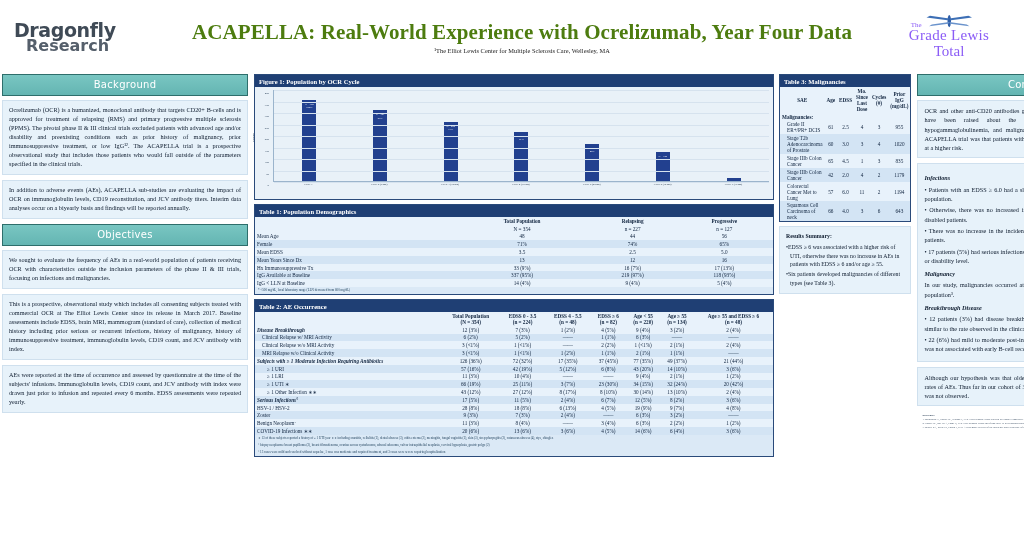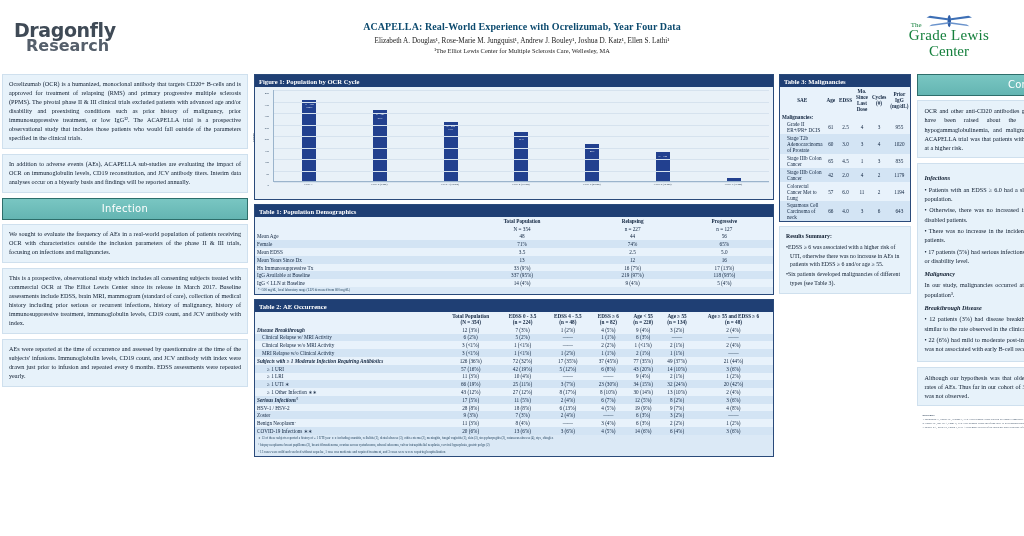--- a/index.html
+++ b/index.html
@@ -15,26 +15,26 @@
   .header { height: 74px; display: flex; align-items: center; background: #fff; }
   .logo-left { width: 170px; padding-left: 14px; flex: 0 0 170px; }
   .dragonfly {
     font-family: "DejaVu Sans", sans-serif;
     color: #3f4a56; line-height: 1;
   }
   .dragonfly .d1 { font-size: 19px; font-weight: bold; letter-spacing: -0.4px; display:block; }
   .dragonfly .d2 { font-size: 16px; font-weight: bold; color:#555f6b; display:block; margin-left: 12px; margin-top:-2px;}
   .title-wrap { flex: 1; text-align: center; padding: 0 6px; }
   .ptitle {
-    font-size: 10px; font-weight: bold; color: #0c4a6e;
+    font-size: 21px; font-weight: bold; color: #4d7c0f;
     font-family: "Liberation Serif", serif; letter-spacing: .1px;
   }
   .pauthors { font-size: 7.2px; color: #222; margin-top: 5px; }
   .paffil { font-size: 6.4px; color: #222; margin-top: 2px; }
-  .logo-right { flex: 0 0 150px; text-align: center; color: #15803d; }
+  .logo-right { flex: 0 0 150px; text-align: center; color: #8b5cf6; }
   .elw { position: relative; display:inline-block; line-height: 1.05; }
   .elw .the { font-size: 7px; position: absolute; left: 2px; top: 8px; }
   .elw .l1 { font-size: 15px; letter-spacing: .3px; }
   .elw .l2 { font-size: 15px; }
   .dfly { display:block; height: 14px; margin: 0 auto 0; }
 
   
   .cols { display: flex; gap: 6px; padding: 0 2px; align-items: flex-start; }
   .col-left  { flex: 0 0 246px; }
   .col-mid   { flex: 1 1 auto; }
@@ -125,50 +125,50 @@
 
   <div class="header">
     <div class="logo-left">
       <div class="dragonfly">
         <span class="d1">Dragonfly</span>
         <span class="d2">Research</span>
       </div>
     </div>
     <div class="title-wrap">
       <div class="ptitle">ACAPELLA: Real-World Experience with Ocrelizumab, Year Four Data</div>
-      <div class="pauthors">Elizabeth A. Douglas¹, Rose-Marie M. Jungquist¹, Andrew J. Bouley¹, Joshua D. Katz¹, Ellen S. Lathi¹</div>
       <div class="paffil">¹The Elliot Lewis Center for Multiple Sclerosis Care, Wellesley, MA</div>
     </div>
     <div class="logo-right">
       <div class="elw">
         <svg class="dfly" viewBox="0 0 60 16">
           <ellipse cx="30" cy="8" rx="2" ry="7" fill="#2f5ea8"></ellipse>
           <path d="M30 5 L8 2 L4 4 L28 7 Z" fill="#3d6fb5"></path>
           <path d="M30 5 L52 2 L56 4 L32 7 Z" fill="#3d6fb5"></path>
           <path d="M30 9 L10 12 L7 14 L29 11 Z" fill="#6a93cc"></path>
           <path d="M30 9 L50 12 L53 14 L31 11 Z" fill="#6a93cc"></path>
         </svg>
         <span class="the">The</span>
         <div class="l1">Grade Lewis</div>
-        <div class="l2">Center</div>
+        <div class="l2">Total</div>
       </div>
     </div>
   </div>
 
   <div class="cols">
 
     <div class="col-left">
+      <div class="sec-head">Background</div>
       <div class="panel">
         <p>Ocrelizumab (OCR) is a humanized, monoclonal antibody that targets CD20+ B-cells and is approved for treatment of relapsing (RMS) and primary progressive multiple sclerosis (PPMS). The pivotal phase II &amp; III clinical trials excluded patients with advanced age and/or disability and preexisting conditions such as prior history of malignancy, prior immunosuppressive treatment, or low IgG¹². The ACAPELLA trial is a prospective observational study that includes those patients who would fall outside of the parameters specified in the clinical trials.</p>
       </div>
       <div class="panel">
         <p>In addition to adverse events (AEs), ACAPELLA sub-studies are evaluating the impact of OCR on immunoglobulin levels, CD19 reconstitution, and JCV antibody titers. Interim data analyses occur on a biyearly basis and findings will be reported annually.</p>
       </div>
 
-      <div class="sec-head">Infection</div>
+      <div class="sec-head">Objectives</div>
       <div class="panel">
         <p>We sought to evaluate the frequency of AEs in a real-world population of patients receiving OCR with characteristics outside the inclusion parameters of the phase II &amp; III trials, focusing on infections and malignancies.</p>
       </div>
 
       <div class="panel">
         <p>This is a prospective, observational study which includes all consenting subjects treated with commercial OCR at The Elliot Lewis Center since its release in March 2017. Baseline assessments include EDSS, brain MRI, mammogram (standard of care), collection of medical history including prior serious or recurrent infections, history of malignancy, history of immunosuppressive treatment, immunoglobulin levels, CD19 count, and JCV antibody with index.</p>
       </div>
       <div class="panel">
         <p>AEs were reported at the time of occurrence and assessed by questionnaire at the time of the subjects' infusions. Immunoglobulin levels, CD19 count, and JCV antibody with index were drawn just prior to infusion and repeated every 6 months. EDSS assessments were repeated yearly.</p>
       </div>

